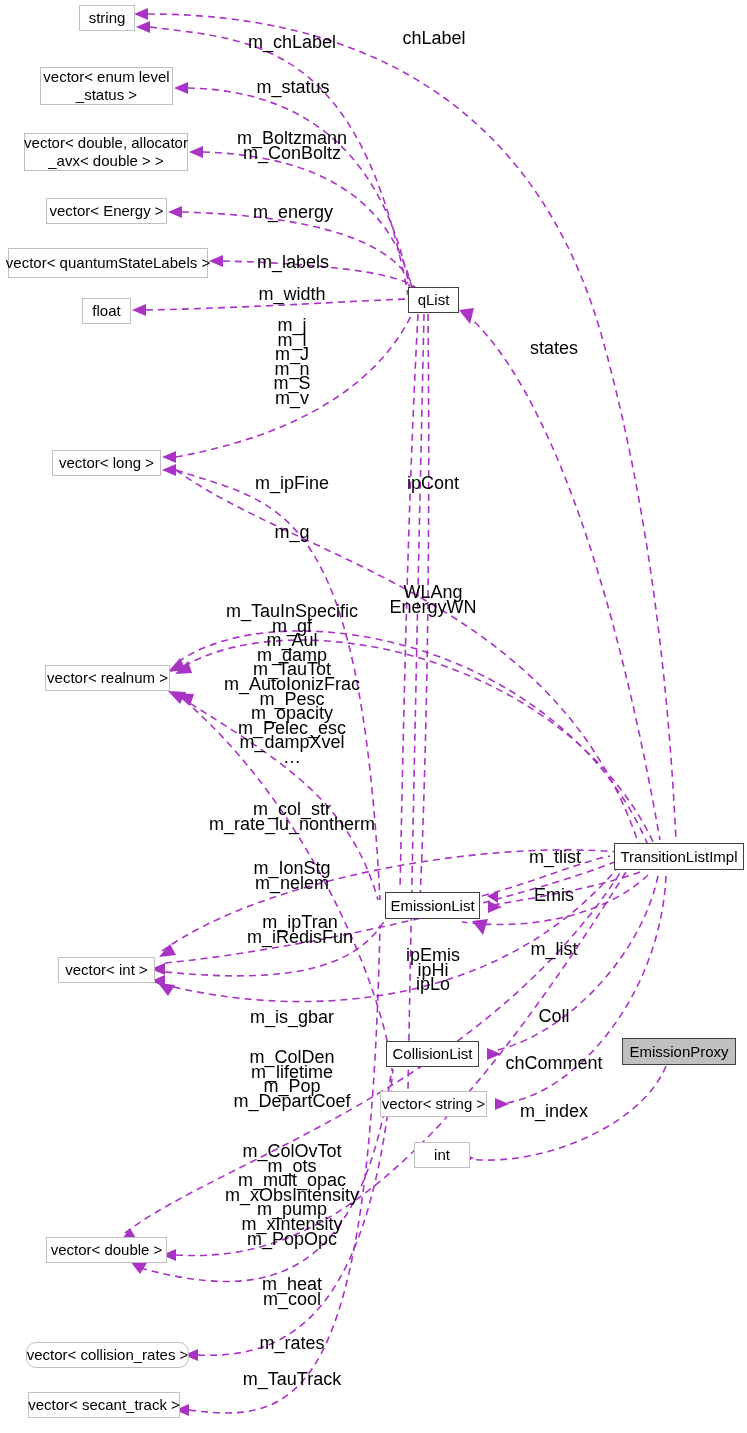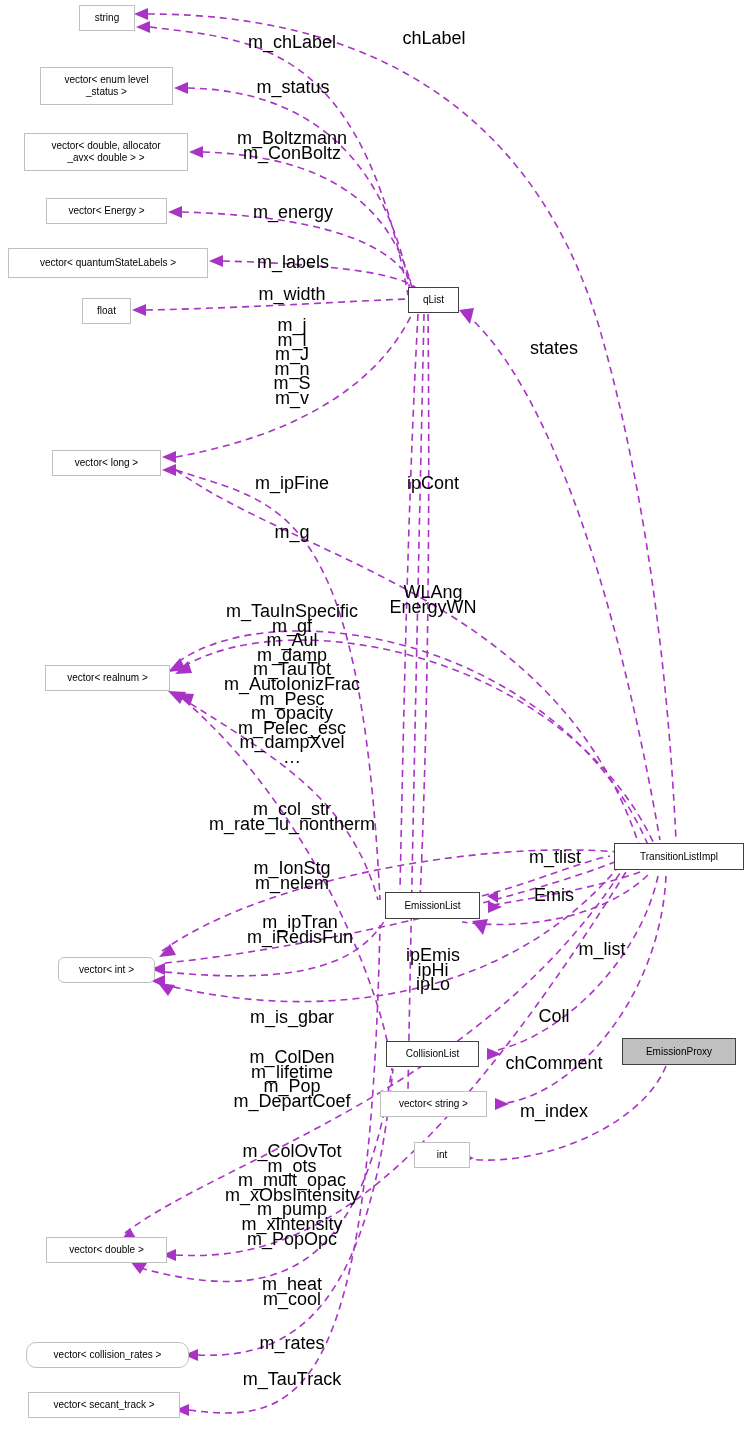--- a/index.html
+++ b/index.html
@@ -35,21 +35,21 @@
   .node-box {
     position: absolute;
     box-sizing: border-box;
     display: flex;
     align-items: center;
     justify-content: center;
     text-align: center;
     background: #ffffff;
     border: 1px solid #c0c0c0;
     color: #000000;
-    font-size: 10px;
+    font-size: 15px;
     line-height: 1.18;
     white-space: pre;
   }
   .node-box.strong {
     border: 1.6px solid #404040;
   }
   .node-box.highlight {
     background: #c0c0c0;
     border: 1.6px solid #404040;
   }
@@ -172,21 +172,21 @@
     <div class="node-box" style="left:79px;top:5px;width:56px;height:26px;">string</div>
     <div class="node-box" style="left:40px;top:67px;width:133px;height:38px;">vector&lt; enum level
 _status &gt;</div>
     <div class="node-box" style="left:24px;top:133px;width:164px;height:38px;">vector&lt; double, allocator
 _avx&lt; double &gt; &gt;</div>
     <div class="node-box" style="left:46px;top:198px;width:121px;height:26px;">vector&lt; Energy &gt;</div>
     <div class="node-box" style="left:8px;top:248px;width:200px;height:30px;">vector&lt; quantumStateLabels &gt;</div>
     <div class="node-box" style="left:82px;top:298px;width:49px;height:26px;">float</div>
     <div class="node-box" style="left:52px;top:450px;width:109px;height:26px;">vector&lt; long &gt;</div>
     <div class="node-box" style="left:45px;top:665px;width:125px;height:26px;">vector&lt; realnum &gt;</div>
-    <div class="node-box" style="left:58px;top:957px;width:97px;height:26px;border-radius:6px;">vector&lt; int &gt;</div>
+    <div class="node-box" style="left:58px;top:957px;width:97px;height:26px;">vector&lt; int &gt;</div>
     <div class="node-box" style="left:46px;top:1237px;width:121px;height:26px;">vector&lt; double &gt;</div>
     <div class="node-box" style="left:26px;top:1342px;width:163px;height:26px;border-radius:10px;">vector&lt; collision_rates &gt;</div>
     <div class="node-box" style="left:28px;top:1392px;width:152px;height:26px;">vector&lt; secant_track &gt;</div>
     <div class="node-box strong" style="left:408px;top:287px;width:51px;height:26px;">qList</div>
     <div class="node-box strong" style="left:385px;top:892px;width:95px;height:27px;">EmissionList</div>
     <div class="node-box strong" style="left:386px;top:1041px;width:93px;height:26px;">CollisionList</div>
     <div class="node-box" style="left:380px;top:1091px;width:107px;height:26px;">vector&lt; string &gt;</div>
     <div class="node-box" style="left:414px;top:1142px;width:56px;height:26px;">int</div>
     <div class="node-box strong" style="left:614px;top:843px;width:130px;height:27px;">TransitionListImpl</div>
     <div class="node-box highlight" style="left:622px;top:1038px;width:114px;height:27px;">EmissionProxy</div>
@@ -225,21 +225,21 @@
 m_dampXvel
 …</div>
     <div class="edge-label" style="left:292px;top:802px;">m_col_str
 m_rate_lu_nontherm</div>
     <div class="edge-label" style="left:292px;top:861px;">m_IonStg
 m_nelem</div>
     <div class="edge-label" style="left:555px;top:850px;">m_tlist</div>
     <div class="edge-label" style="left:554px;top:888px;">Emis</div>
     <div class="edge-label" style="left:292px;top:915px;margin-left:8px;">m_ipTran
 m_iRedisFun</div>
-    <div class="edge-label" style="left:554px;top:942px;margin-left:48px;">m_list</div>
+    <div class="edge-label" style="left:554px;top:942px;">m_list</div>
     <div class="edge-label" style="left:433px;top:948px;">ipEmis
 ipHi
 ipLo</div>
     <div class="edge-label" style="left:292px;top:1010px;">m_is_gbar</div>
     <div class="edge-label" style="left:554px;top:1009px;">Coll</div>
     <div class="edge-label" style="left:292px;top:1050px;">m_ColDen
 m_lifetime
 m_Pop
 m_DepartCoef</div>
     <div class="edge-label" style="left:554px;top:1056px;">chComment</div>

